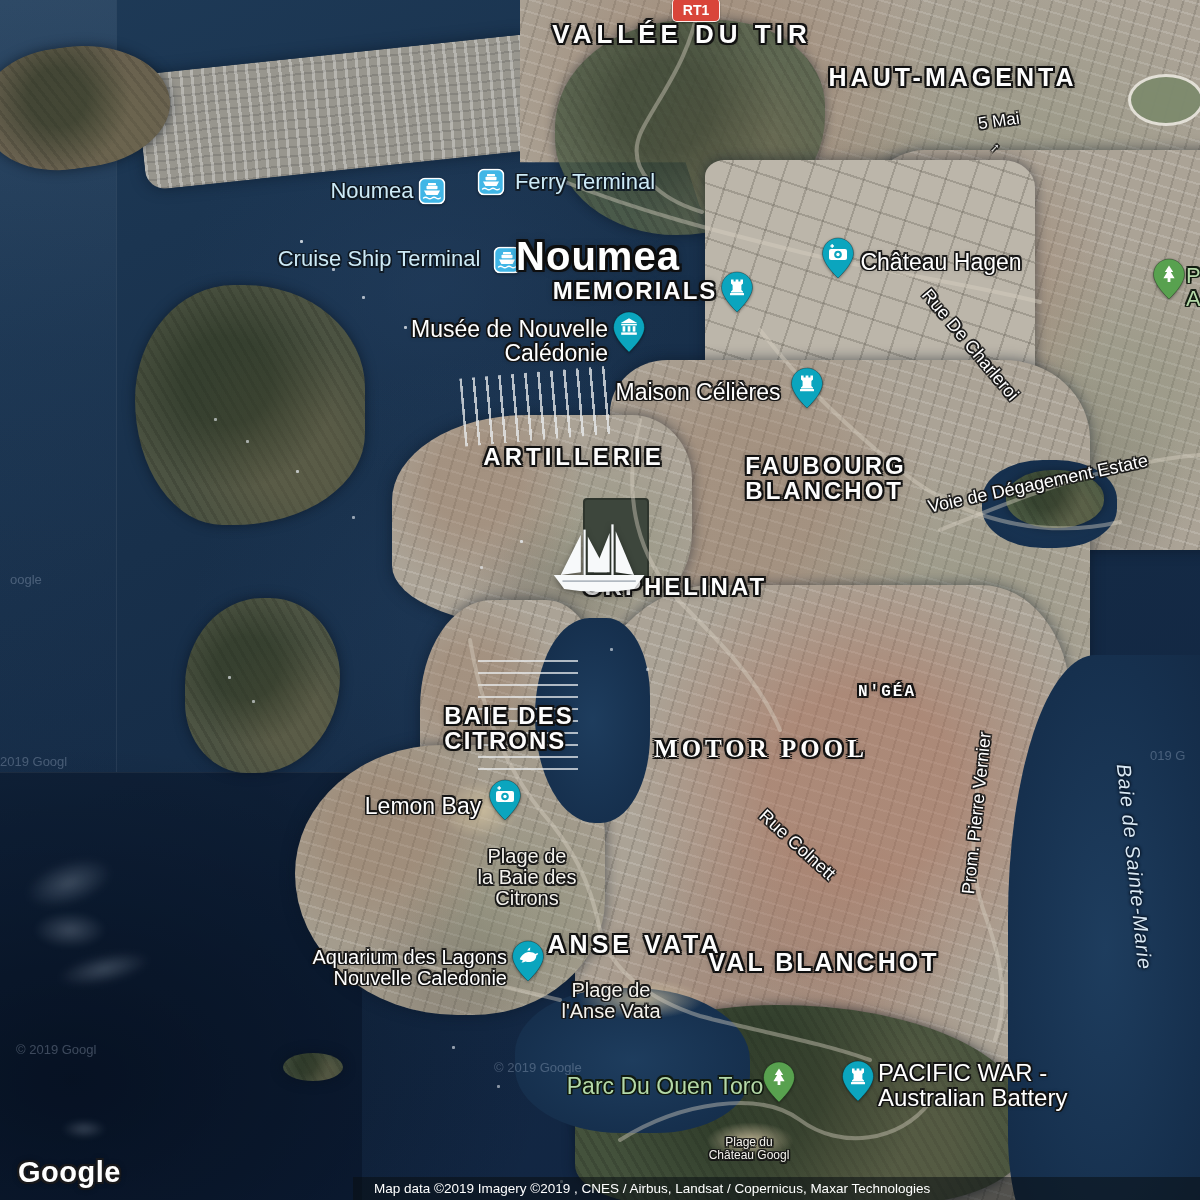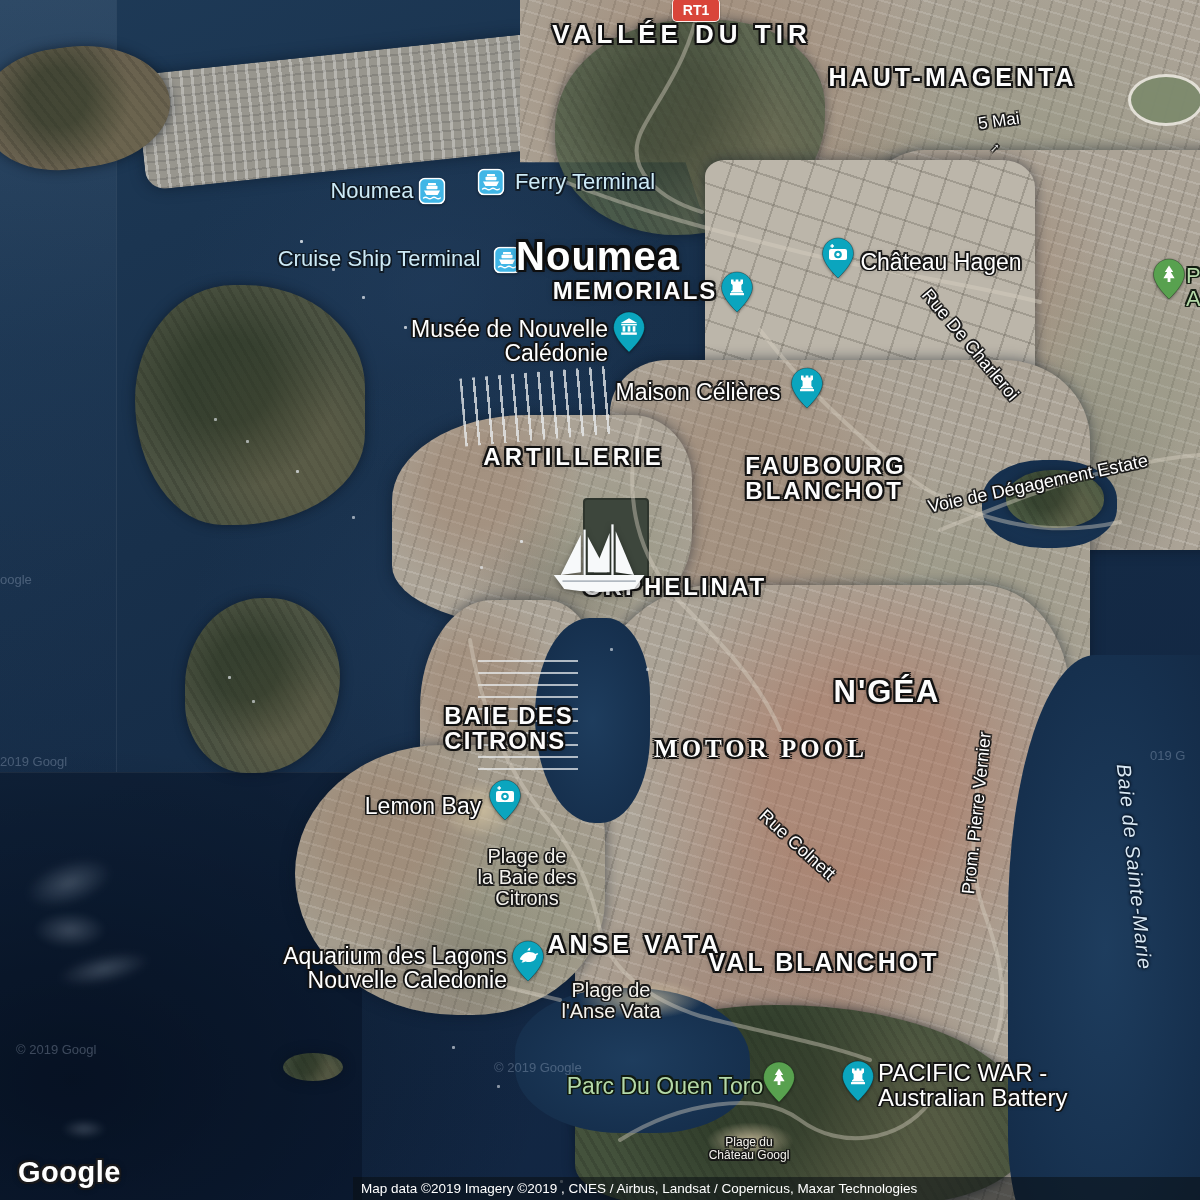--- a/index.html
+++ b/index.html
@@ -68,21 +68,21 @@
   .park{color:#b4d8a7;
     text-shadow:-1.5px -1.5px 0 rgba(16,26,14,.9),1.5px -1.5px 0 rgba(16,26,14,.9),-1.5px 1.5px 0 rgba(16,26,14,.9),1.5px 1.5px 0 rgba(16,26,14,.9),-1.5px 0 0 rgba(16,26,14,.9),1.5px 0 0 rgba(16,26,14,.9),0 -1.5px 0 rgba(16,26,14,.9),0 1.5px 0 rgba(16,26,14,.9);}
   .arrow{display:inline-block;transform:rotate(-38deg);font-size:.85em;margin-left:2px;}
   .map-icon{position:absolute;transform:translate(-50%,-50%);z-index:9;filter:drop-shadow(0 1.5px 1.5px rgba(0,0,0,.45));line-height:0;}
   .watermark{position:absolute;z-index:7;font-size:13px;color:rgba(200,216,236,.28);white-space:nowrap;}
   
   .road-badge{position:absolute;left:672px;top:-2px;width:46px;height:22px;background:#d9453a;border:1.5px solid rgba(255,255,255,.9);border-radius:5px;color:#fff;font-weight:bold;font-size:14px;display:flex;align-items:center;justify-content:center;z-index:10;box-shadow:0 1px 2px rgba(0,0,0,.4);}
   .sailboat{position:absolute;left:552px;top:524px;z-index:10;filter:drop-shadow(0 2px 3px rgba(0,0,0,.4));line-height:0;}
   .google-logo{position:absolute;left:18px;top:1156px;z-index:12;font-size:29px;font-weight:bold;color:#fff;letter-spacing:.5px;
     text-shadow:-2px -2px 0 rgba(25,25,28,.9),2px -2px 0 rgba(25,25,28,.9),-2px 2px 0 rgba(25,25,28,.9),2px 2px 0 rgba(25,25,28,.9),0 -2px 0 rgba(25,25,28,.9),0 2px 0 rgba(25,25,28,.9),-2px 0 0 rgba(25,25,28,.9),2px 0 0 rgba(25,25,28,.9),0 0 6px rgba(0,0,0,.6);}
-  .attribution{position:absolute;left:353px;right:0;bottom:0;height:23px;background:rgba(10,14,18,.55);z-index:12;color:#fff;font-size:13.5px;line-height:23px;padding-left:8px;white-space:nowrap;overflow:hidden;}
+  .attribution{position:absolute;left:353px;right:0;bottom:0;height:23px;background:rgba(10,14,18,.55);z-index:12;color:#fff;font-size:13.5px;line-height:23px;padding-left:21px;white-space:nowrap;overflow:hidden;}
 </style>
 </head>
 <body>
 
 <div id="stage">
 
   <div class="abs tile-left"></div>
   <div class="abs tile-bl"></div>
   <div class="abs seam-v"></div>
   <div class="abs seam-h"></div>
@@ -131,21 +131,21 @@
       <path d="M940,530 C1000,506 1062,480 1130,466 C1160,459 1186,456 1200,455"></path>
       <path d="M640,420 C620,500 640,560 680,602 C720,642 760,682 780,730"></path>
       <path d="M470,640 C480,700 500,760 540,810 C572,846 590,880 600,930 C610,970 650,1000 700,1016 C760,1032 820,1042 870,1060"></path>
       <path d="M985,735 C975,800 965,860 985,915 C1000,955 1010,1000 995,1040"></path>
       <path d="M380,950 C450,976 520,990 560,1000"></path>
       <path d="M620,1140 C680,1102 760,1090 800,1120 C840,1150 900,1142 930,1102"></path>
     </g>
   </svg>
 
   <div id="watermarks">
-      <div class="watermark" style="left: 0px; top: 572px;">oogle</div>
+      <div class="watermark" style="left: 10px; top: 572px;">oogle</div>
       <div class="watermark" style="left: 0px; top: 754px;">2019 Googl</div>
       <div class="watermark" style="left: 16px; top: 1042px;">© 2019 Googl</div>
       <div class="watermark" style="left: 494px; top: 1060px;">© 2019 Google</div>
       <div class="watermark" style="left: 1150px; top: 748px; text-align: center;">019 G</div>
     </div>
   <div id="labels">
       <div class="label district" style="left: 682px; top: 35px; transform: translate(-50%, -50%) rotate(0deg); font-size: 26px; letter-spacing: 5px;">
         <span>VALLÉE DU TIR</span>
       </div>
       <div class="label district" style="left: 953px; top: 77px; transform: translate(-50%, -50%) rotate(0deg); font-size: 25px; letter-spacing: 4px;">
@@ -257,21 +257,21 @@
       <div class="label district" style="left: 826px; top: 478px; transform: translate(-50%, -50%) rotate(0deg); font-size: 24px; letter-spacing: 3px;">
         <span>FAUBOURG</span>
         <span>BLANCHOT</span>
       </div>
       <div class="label street" style="left: 1038px; top: 484px; transform: translate(-50%, -50%) rotate(-12deg); font-size: 18px;">
         <span>Voie de Dégagement Estate</span>
       </div>
       <div class="label district" style="left: 675px; top: 587px; transform: translate(-50%, -50%) rotate(0deg); font-size: 24px; letter-spacing: 3px;">
         <span>ORPHELINAT</span>
       </div>
-      <div class="label district" style="left: 887px; top: 692px; transform: translate(-50%, -50%) rotate(0deg); font-size: 31px; letter-spacing: 2px;">
+      <div class="label district" style="left: 887px; top: 692px; transform: translate(-50%, -50%) rotate(0deg); font-size: 16px; letter-spacing: 2px; font-family: Liberation Mono, monospace;">
         <span>N'GÉA</span>
       </div>
       <div class="label district" style="left: 509px; top: 728px; transform: translate(-50%, -50%) rotate(0deg); font-size: 24px; letter-spacing: 2px;">
         <span>BAIE DES</span>
         <span>CITRONS</span>
       </div>
       <div class="label district" style="left: 761px; top: 749px; transform: translate(-50%, -50%) rotate(0deg); font-size: 25px; letter-spacing: 4px; font-family: Liberation Serif, serif;">
         <span>MOTOR POOL</span>
       </div>
       <div class="label street" style="left: 797px; top: 845px; transform: translate(-50%, -50%) rotate(42deg); font-size: 18px;">
@@ -295,21 +295,21 @@
               <circle cx="10" cy="11.5" r="1.7" fill="#fff"></circle>
               <path d="M4.2 1.2v3.6M2.4 3h3.6" stroke="#fff" stroke-width="1.6"></path>
             </g>
           </g>
         </svg></div>
       <div class="label beach" style="left: 527px; top: 878px; transform: translate(-50%, -50%) rotate(0deg); font-size: 20px;">
         <span>Plage de</span>
         <span>la Baie des</span>
         <span>Citrons</span>
       </div>
-      <div class="label poi" style="left: 507px; top: 968px; transform: translate(-100%, -50%) rotate(0deg); font-size: 23px; text-align: right;">
+      <div class="label poi" style="left: 507px; top: 968px; transform: translate(-100%, -50%) rotate(0deg); font-size: 20px; text-align: right;">
         <span>Aquarium des Lagons</span>
         <span>Nouvelle Caledonie</span>
       </div>
       <div class="map-icon" style="left: 528px; top: 961px;"><svg width="33" height="42" viewBox="0 0 33 42">
           <path d="M16.5 1C8 1 1 7.9 1 16.4 1 27 16.5 41 16.5 41S32 27 32 16.4C32 7.9 25 1 16.5 1z" fill="#0ba5be" stroke="rgba(0,0,0,.3)" stroke-width="1"></path>
           <g transform="translate(6.5,6)">
             <path fill="#fff" d="M1.8 13.2C4 7.6 9.6 4.8 14.8 6.6c.9.3 1.7.8 2.4 1.3 1.2-.8 2.3-1 3-.4-.3.9-1 1.6-2 2 .2 1.6-.4 3.2-1.7 4.4-2.4 2.2-6 2.7-9 1.5-1.4.9-2.8 1.3-4.1 1.1.7-.7 1.2-1.5 1.4-2.3-1.6-.2-2.7-.6-3-1zm7.6-8.4c.2-1.7 1.3-2.9 3-3.4-.4 1.2-.5 2.3-.2 3.2-.9-.1-1.9 0-2.8.2z"></path>
           </g>
         </svg></div>
       <div class="label district" style="left: 635px; top: 944px; transform: translate(-50%, -50%) rotate(0deg); font-size: 25px; letter-spacing: 4px;">

